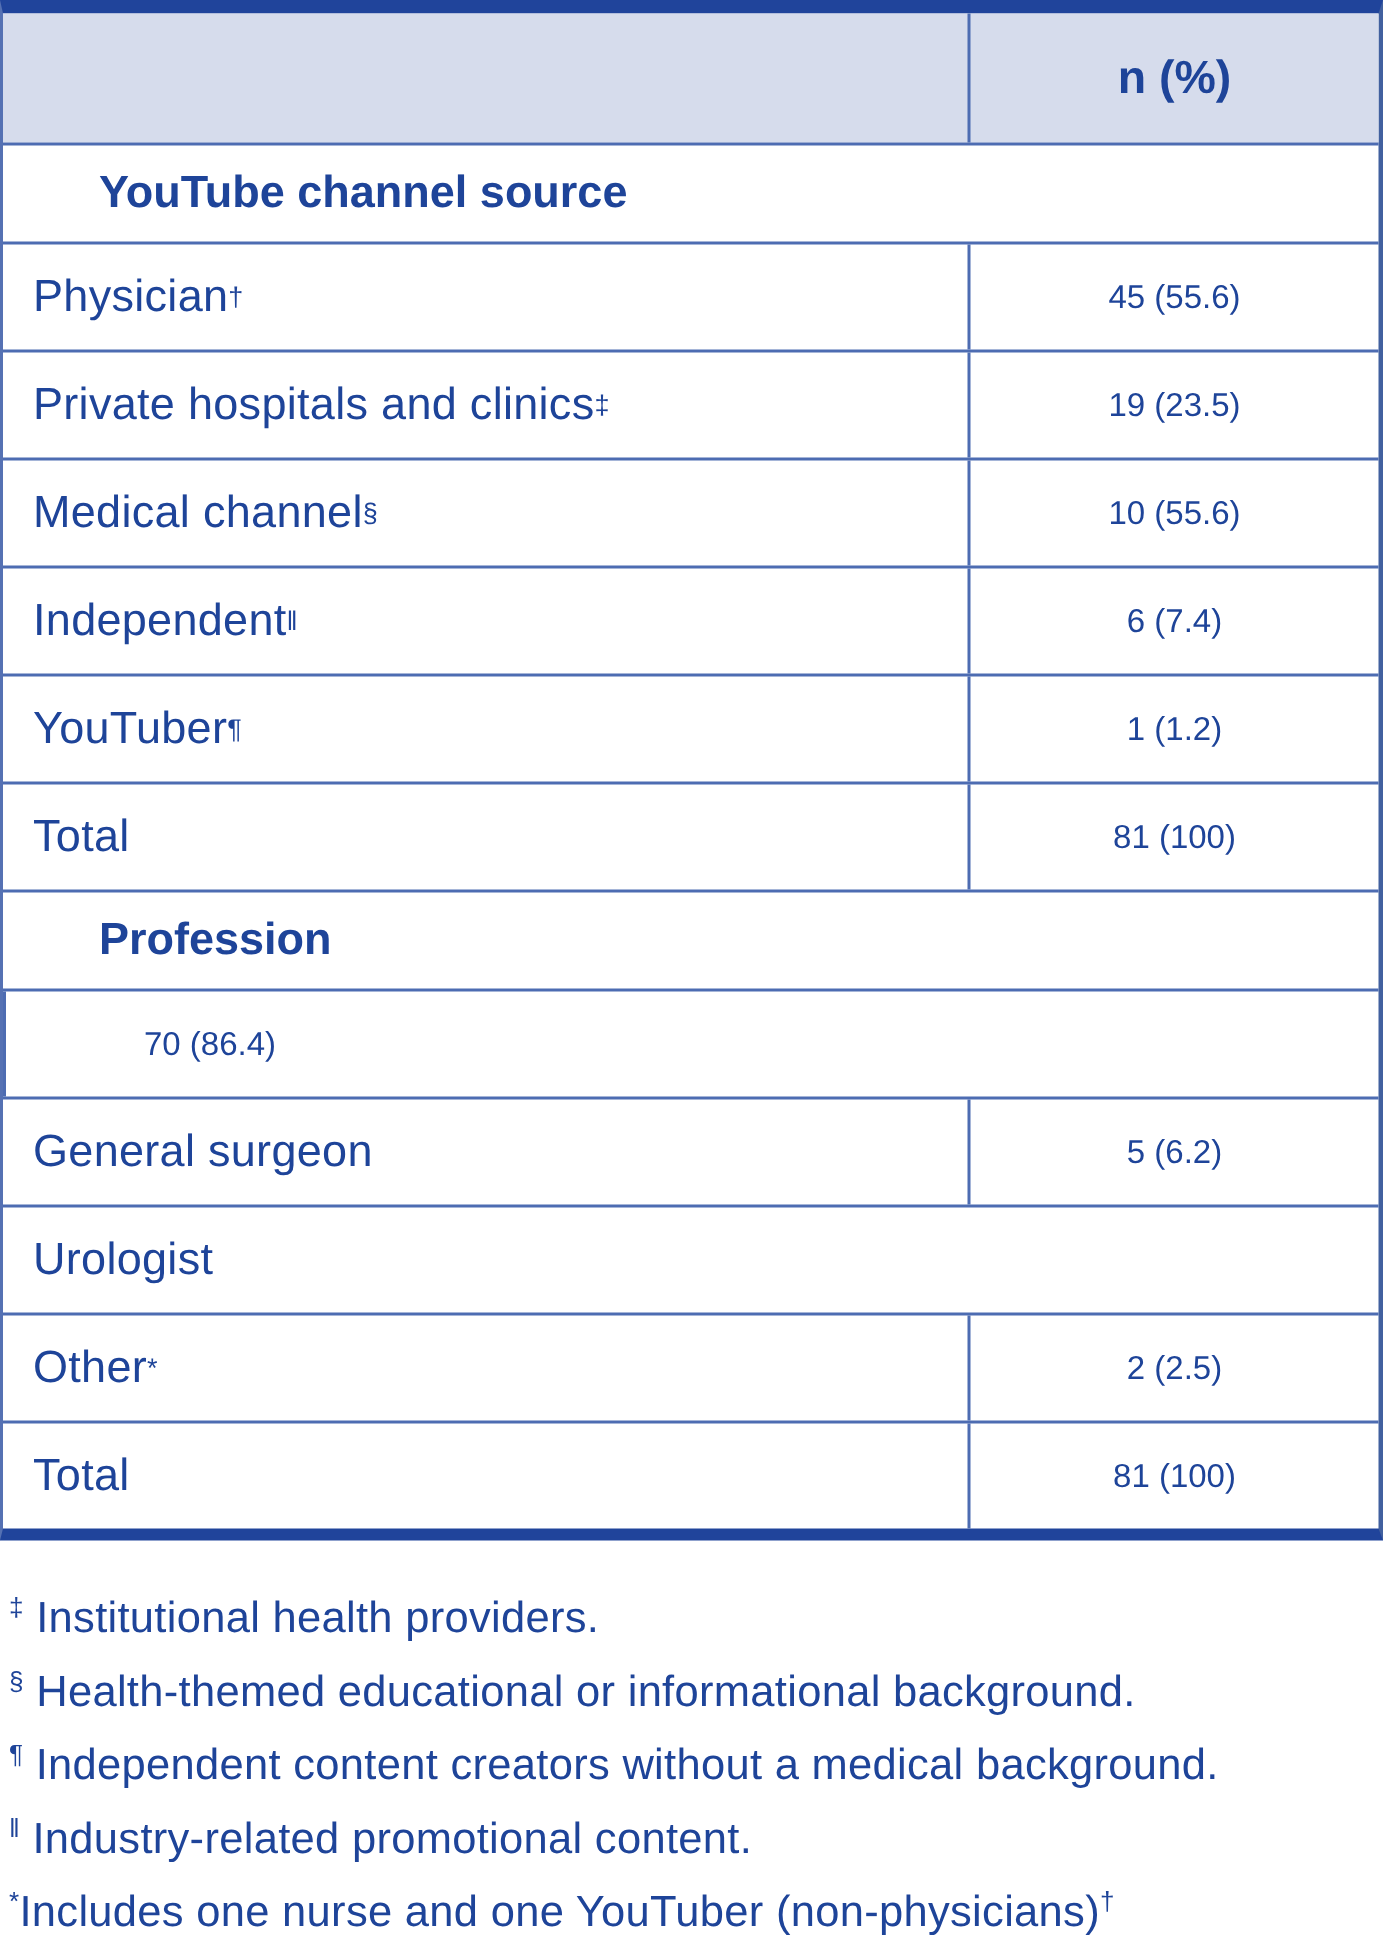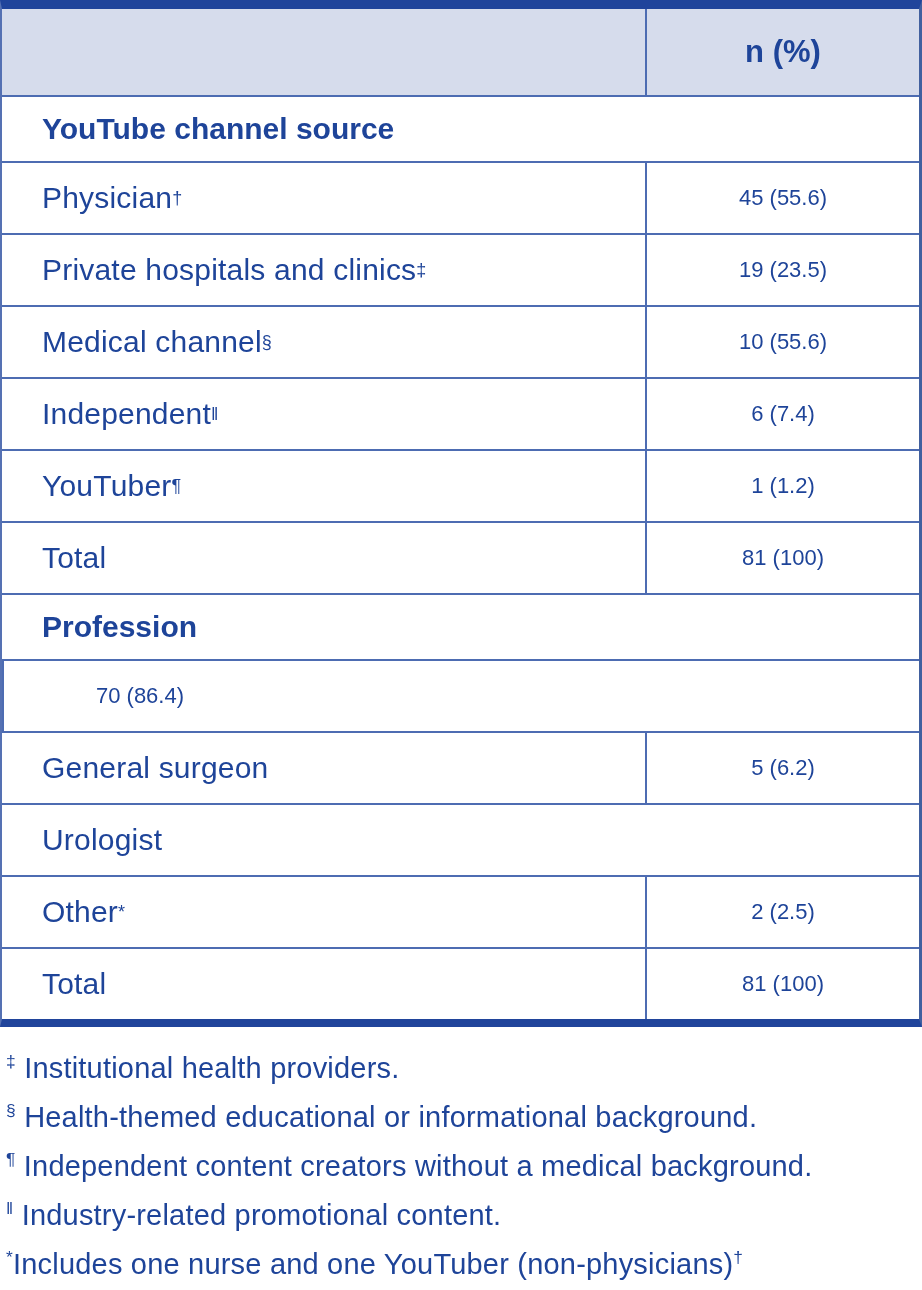--- a/index.html
+++ b/index.html
@@ -28,48 +28,48 @@
   .row.header {
     height: 86px;
     border-top: none;
     background: #d6dcec;
   }
   .row.section { height: 66px; }
 
   .cell { display: flex; align-items: center; }
   .cell.label {
     flex: 1;
-    padding-left: 40px;
+    padding-left: 20px;
     font-size: 30px;
     letter-spacing: 0.2px;
   }
   .cell.value {
     width: 274px;
     border-left: 2px solid #4d6cb2;
     justify-content: center;
     font-size: 22px;
   }
   .row.header .cell.value {
     font-weight: bold;
     font-size: 31px;
   }
   .row.section .cell.title {
     flex: 1;
-    padding-left: 40px;
+    padding-left: 64px;
     font-weight: bold;
     font-size: 30px;
   }
 
   sup {
     font-size: 60%;
     line-height: 0;
   }
 
   .footnotes {
-    padding: 25px 10px 0 6px;
+    padding: 36px 10px 0 6px;
   }
   .footnote {
     margin: 0 0 17px 0;
     font-size: 29px;
     line-height: 32px;
     letter-spacing: 0.2px;
   }
 </style>
 </head>
 <body>

